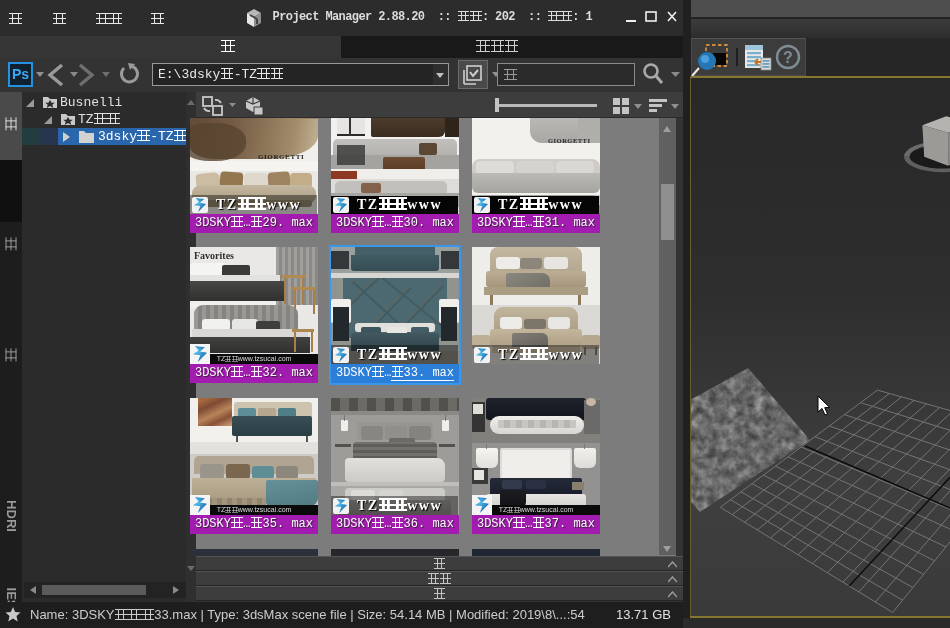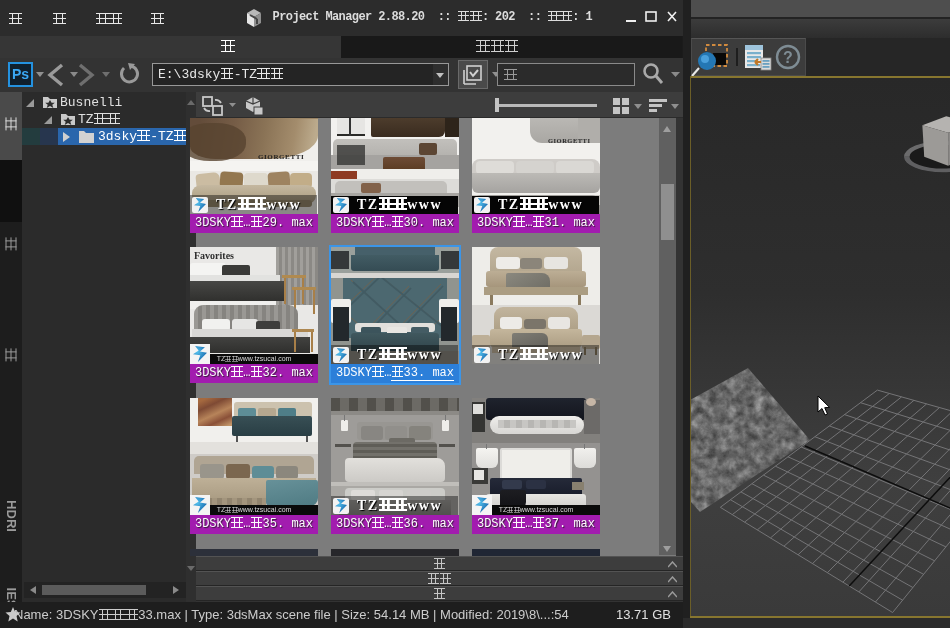--- a/index.html
+++ b/index.html
@@ -521,21 +521,21 @@
         <path d="M0 6 L4.5 1 L9 6" stroke="#9a9a9a" stroke-width="1.5" fill="none"></path>
       </svg></div>
 <div class="rollup" style="top:586px"><i class="c2"></i><i class="c"></i><svg style="position:absolute;right:6px;top:4px" width="9" height="7">
         <path d="M0 6 L4.5 1 L9 6" stroke="#9a9a9a" stroke-width="1.5" fill="none"></path>
       </svg></div>
 
 <div class="abs" id="status"></div>
 <svg class="abs" style="left:5px;top:607px" width="16" height="16">
       <path d="M8 0 l2.2 5 5.3 0.4 -4 3.6 1.2 5.4 -4.7 -2.9 -4.7 2.9 1.2 -5.4 -4 -3.6 5.3 -0.4 z" fill="#c9c9c9"></path>
     </svg>
-<div class="abs" style="left:14px;top:602px;height:26px;line-height:26px;color:#ccc;font-size:13px;white-space:nowrap">Name: 3DSKY<i class="c"></i><i class="c2"></i><i class="c"></i><i class="c2"></i><i class="c"></i><i class="c2"></i>33.max | Type: 3dsMax scene file | Size: 54.14 MB | Modified: 2019\8\...:54</div>
+<div class="abs" style="left:30px;top:602px;height:26px;line-height:26px;color:#ccc;font-size:13px;white-space:nowrap">Name: 3DSKY<i class="c"></i><i class="c2"></i><i class="c"></i><i class="c2"></i><i class="c"></i><i class="c2"></i>33.max | Type: 3dsMax scene file | Size: 54.14 MB | Modified: 2019\8\...:54</div>
 <div class="abs" style="left:616px;top:602px;height:26px;line-height:26px;color:#e0e0e0;font-size:13px">13.71 GB</div>
 
 <div class="abs" id="maxbg"></div>
 <div class="abs" style="left:691px;top:0;width:259px;height:17px;background:#4e4e4e"></div>
 <div class="abs" style="left:691px;top:17px;width:259px;height:2px;background:#232323"></div>
 <div class="abs" style="left:691px;top:19px;width:259px;height:19px;background:linear-gradient(#3c3c3c,#2d2d2d)"></div>
 <div class="abs" style="left:683px;top:0;width:8px;height:628px;background:#202020"></div>
 <div class="abs" id="maxtoolbar"></div>
 
 <svg class="abs" style="left:695px;top:42px" width="108" height="32" viewBox="0 0 108 32">

